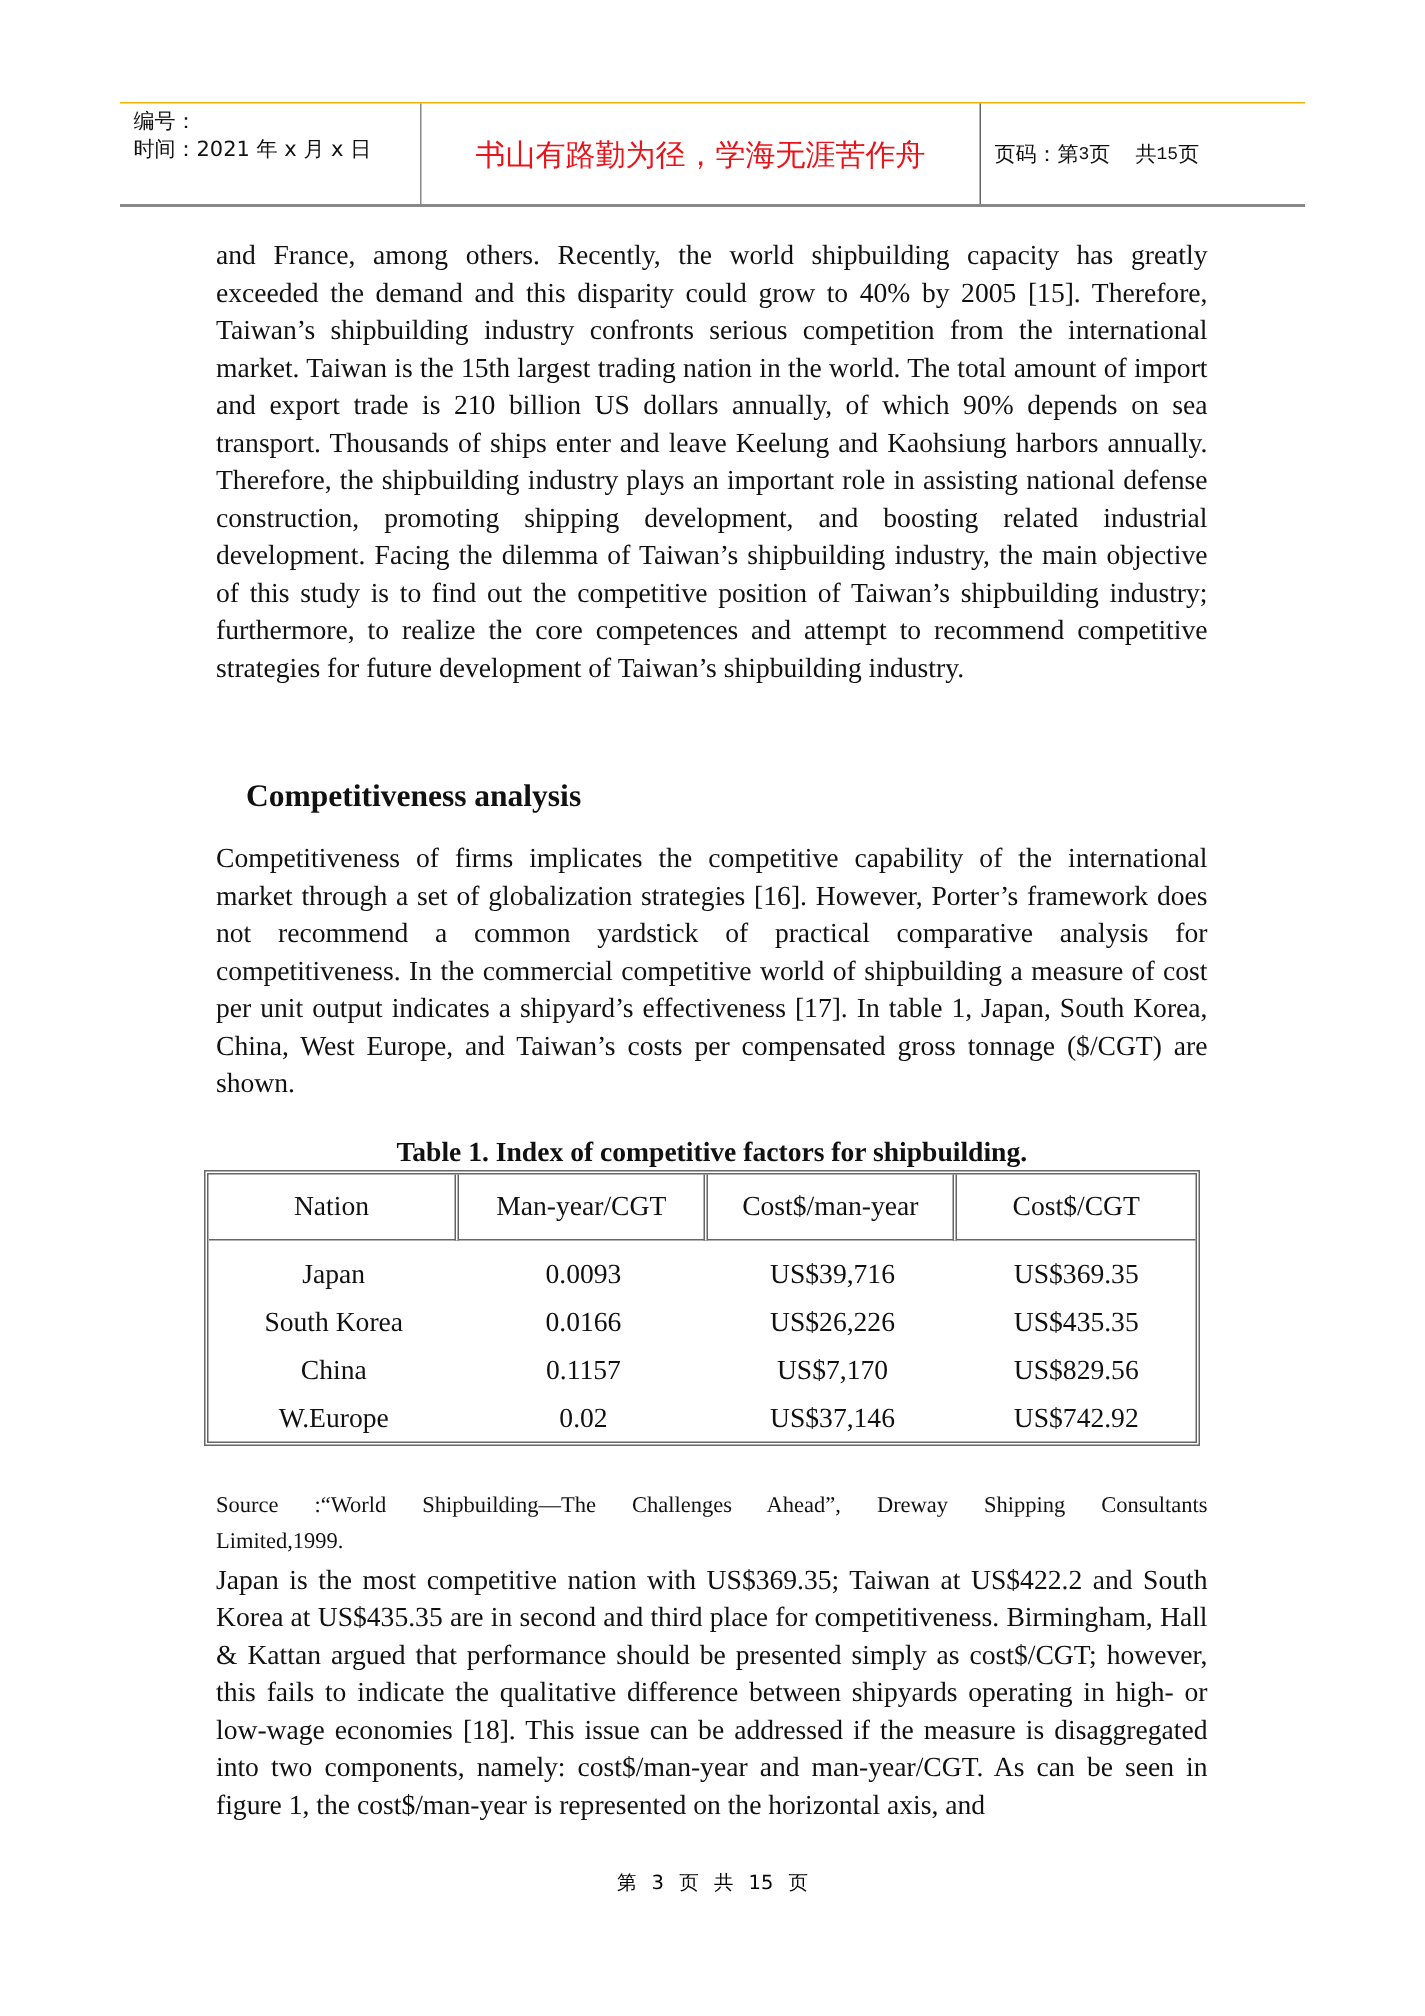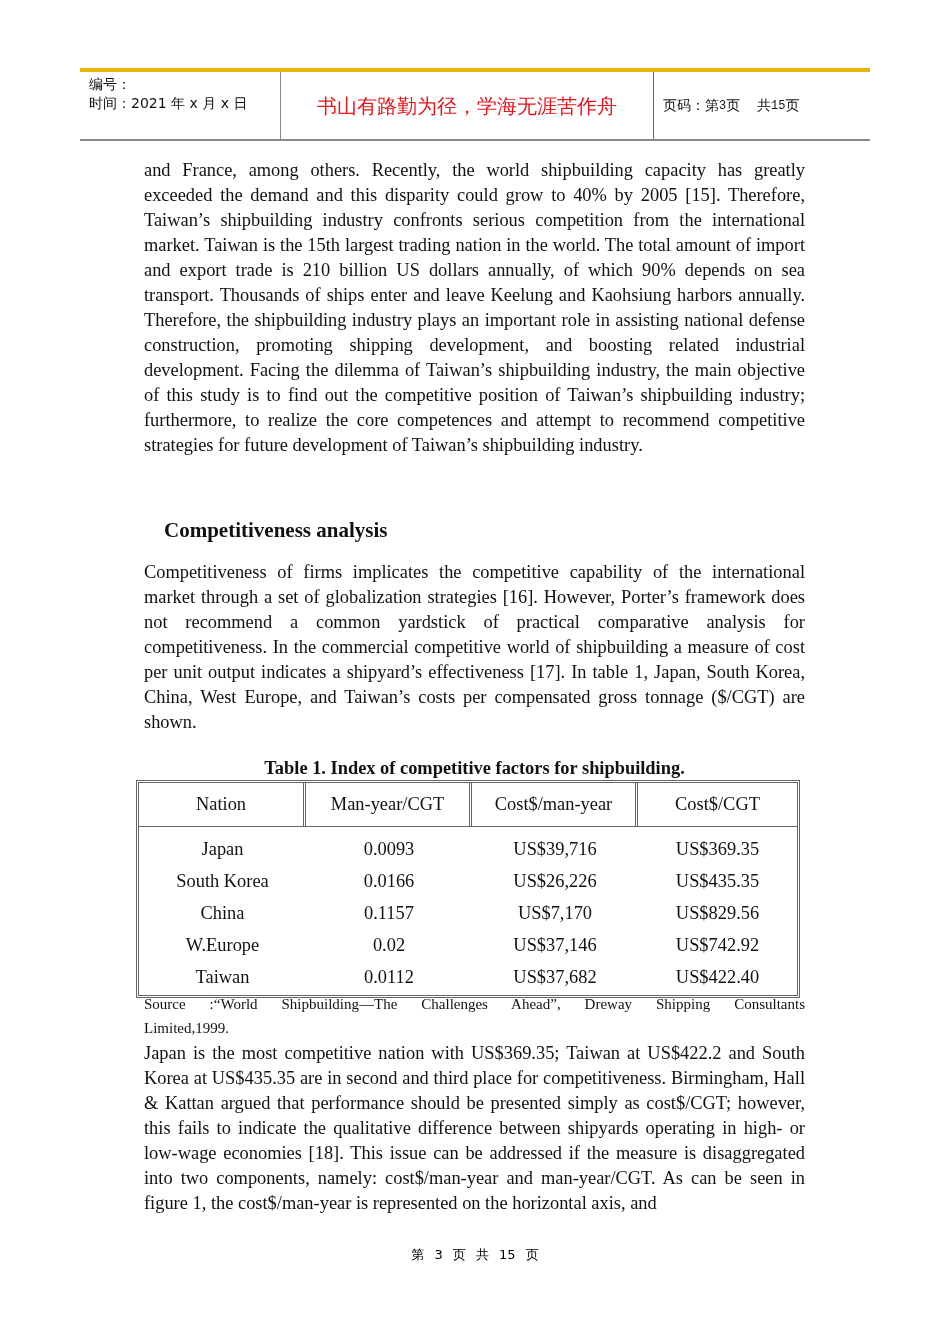--- a/index.html
+++ b/index.html
@@ -1,18 +1,18 @@
 <!DOCTYPE html>
 <html><head>
 <meta charset="utf-8">
 <style>
   html, body { margin: 0; padding: 0; background: #ffffff; }
   body { width: 950px; height: 1344px; position: relative; overflow: hidden; font-family: "Liberation Serif", serif; color: #111; }
 
-  .hdr { position: absolute; left: 80px; top: 68px; width: 790px; height: 67px; border-top: 4px solid #eab308; border-bottom: 2px solid #888; display: flex; }
+  .hdr { position: absolute; left: 80px; top: 68px; width: 790px; height: 67px; border-top: 1px solid #eab308; border-bottom: 2px solid #888; display: flex; }
   .hdr-left { width: 201px; border-right: 1px solid #888; font-family: "DejaVu Sans", sans-serif; font-size: 14px; line-height: 19px; padding: 3px 0 0 9px; box-sizing: border-box; color: #111; }
   .hdr-mid { width: 373px; border-right: 1px solid #666; display: flex; align-items: center; justify-content: center; font-family: "DejaVu Sans", sans-serif; font-size: 20px; color: #e8141b; padding-top: 2px; box-sizing: border-box; }
   .hdr-right { flex: 1; display: flex; align-items: center; padding-left: 9px; font-family: Liberation Mono, monospace; font-size: 14px; color: #111; }
   .hdr-right .small { font-size: 12px; }
 
   .body-text { position: absolute; left: 144px; width: 661px; font-size: 18.4px; line-height: 25px; text-align: justify; }
   .p1 { top: 158px; }
   .heading { position: absolute; left: 144px; top: 518px; font-size: 21px; font-weight: bold; margin-left: 20px; }
   .p2 { top: 560px; }
   .caption { position: absolute; left: 144px; width: 661px; top: 756px; font-size: 18.4px; font-weight: bold; text-align: center; line-height: 24px; }
@@ -83,26 +83,20 @@
       <td>0.1157</td>
       <td>US$7,170</td>
       <td>US$829.56</td>
     </tr>
     <tr>
       <td>W.Europe</td>
       <td>0.02</td>
       <td>US$37,146</td>
       <td>US$742.92</td>
     </tr>
-    <tr class="last">
-      <td>Taiwan</td>
-      <td>0.0112</td>
-      <td>US$37,682</td>
-      <td>US$422.40</td>
-    </tr>
   </tbody>
 </table>
 
 <div class="source">
   <span class="l1">Source :“World Shipbuilding—The Challenges Ahead”, Dreway Shipping Consultants</span>
   <span>Limited,1999.</span>
 </div>
 
 <div class="body-text p3">Japan is the most competitive nation with US$369.35; Taiwan at US$422.2 and South Korea at US$435.35 are in second and third place for competitiveness. Birmingham, Hall &amp; Kattan argued that performance should be presented simply as cost$/CGT; however, this fails to indicate the qualitative difference between shipyards operating in high- or low-wage economies [18]. This issue can be addressed if the measure is disaggregated into two components, namely: cost$/man-year and man-year/CGT. As can be seen in figure 1, the cost$/man-year is represented on the horizontal axis, and</div>
 

